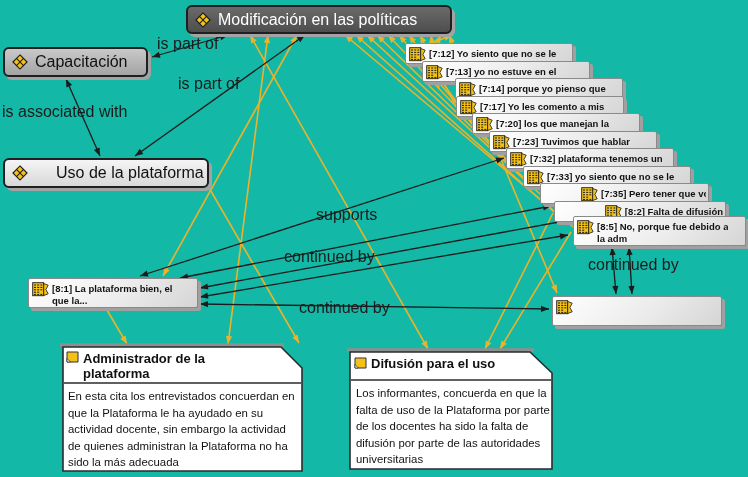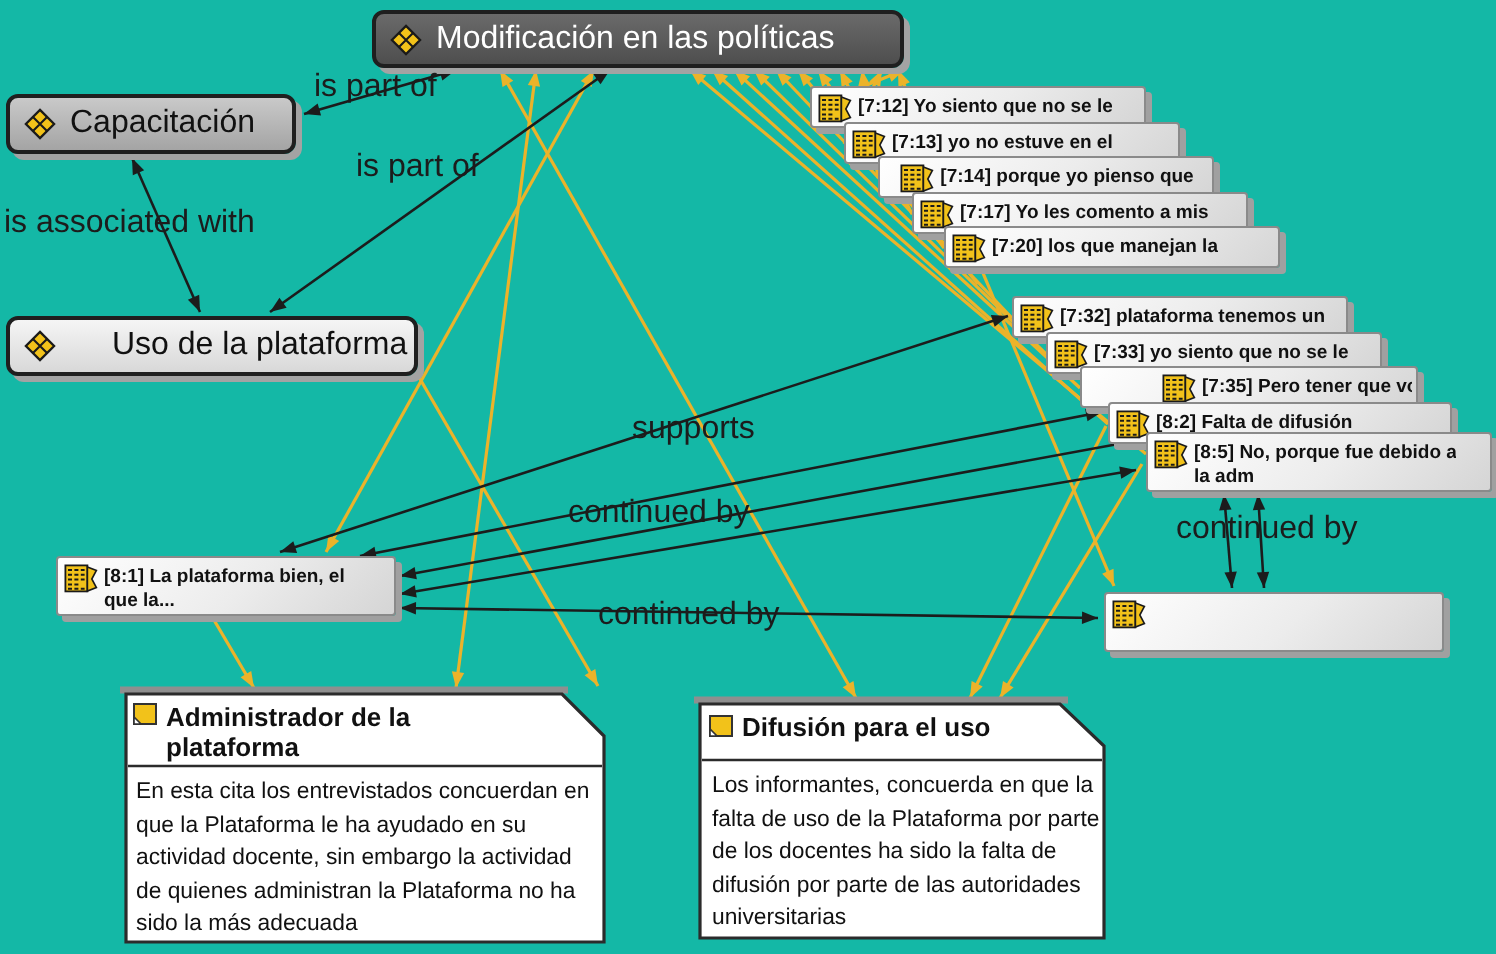--- a/index.html
+++ b/index.html
@@ -186,21 +186,21 @@
         <g stroke="#1a1a1a" stroke-width="1" stroke-dasharray="2,1.2">
           <line x1="2" y1="3" x2="10.3" y2="3"></line>
           <line x1="2" y1="5.4" x2="10.3" y2="5.4"></line>
           <line x1="2" y1="7.8" x2="10.3" y2="7.8"></line>
           <line x1="2" y1="10.2" x2="8" y2="10.2"></line>
           <line x1="2" y1="12.4" x2="10.3" y2="12.4"></line>
         </g>
       </svg>
       <span class="qlabel">[7:13] yo no estuve en el</span>
     </div>
-    <div class="node qnode" style="left: 439px; top: 78px; width: 168px; height: 21px; justify-content: center;">
+    <div class="node qnode" style="left: 455px; top: 78px; width: 168px; height: 21px;">
       <svg class="qicon" width="17" height="15" viewBox="0 0 17 15" style="display:block;">
         <rect x="0.7" y="0.7" width="11" height="13" fill="#f2c21a" stroke="#1a1a1a" stroke-width="0.9"></rect>
         <path d="M11.7 1.5 L16.2 3.2 L13.9 7.5 L16.2 11.8 L11.7 13.5 Z" fill="#f2c21a" stroke="#1a1a1a" stroke-width="0.8"></path>
         <g stroke="#1a1a1a" stroke-width="1" stroke-dasharray="2,1.2">
           <line x1="2" y1="3" x2="10.3" y2="3"></line>
           <line x1="2" y1="5.4" x2="10.3" y2="5.4"></line>
           <line x1="2" y1="7.8" x2="10.3" y2="7.8"></line>
           <line x1="2" y1="10.2" x2="8" y2="10.2"></line>
           <line x1="2" y1="12.4" x2="10.3" y2="12.4"></line>
         </g>
@@ -228,20 +228,34 @@
         <g stroke="#1a1a1a" stroke-width="1" stroke-dasharray="2,1.2">
           <line x1="2" y1="3" x2="10.3" y2="3"></line>
           <line x1="2" y1="5.4" x2="10.3" y2="5.4"></line>
           <line x1="2" y1="7.8" x2="10.3" y2="7.8"></line>
           <line x1="2" y1="10.2" x2="8" y2="10.2"></line>
           <line x1="2" y1="12.4" x2="10.3" y2="12.4"></line>
         </g>
       </svg>
       <span class="qlabel">[7:20] los que manejan la</span>
     </div>
+    <div class="node qnode" style="left: 489px; top: 131px; width: 168px; height: 21px;">
+      <svg class="qicon" width="17" height="15" viewBox="0 0 17 15" style="display:block;">
+        <rect x="0.7" y="0.7" width="11" height="13" fill="#f2c21a" stroke="#1a1a1a" stroke-width="0.9"></rect>
+        <path d="M11.7 1.5 L16.2 3.2 L13.9 7.5 L16.2 11.8 L11.7 13.5 Z" fill="#f2c21a" stroke="#1a1a1a" stroke-width="0.8"></path>
+        <g stroke="#1a1a1a" stroke-width="1" stroke-dasharray="2,1.2">
+          <line x1="2" y1="3" x2="10.3" y2="3"></line>
+          <line x1="2" y1="5.4" x2="10.3" y2="5.4"></line>
+          <line x1="2" y1="7.8" x2="10.3" y2="7.8"></line>
+          <line x1="2" y1="10.2" x2="8" y2="10.2"></line>
+          <line x1="2" y1="12.4" x2="10.3" y2="12.4"></line>
+        </g>
+      </svg>
+      <span class="qlabel">[7:23] Tuvimos que hablar</span>
+    </div>
     <div class="node qnode" style="left: 506px; top: 148px; width: 168px; height: 21px;">
       <svg class="qicon" width="17" height="15" viewBox="0 0 17 15" style="display:block;">
         <rect x="0.7" y="0.7" width="11" height="13" fill="#f2c21a" stroke="#1a1a1a" stroke-width="0.9"></rect>
         <path d="M11.7 1.5 L16.2 3.2 L13.9 7.5 L16.2 11.8 L11.7 13.5 Z" fill="#f2c21a" stroke="#1a1a1a" stroke-width="0.8"></path>
         <g stroke="#1a1a1a" stroke-width="1" stroke-dasharray="2,1.2">
           <line x1="2" y1="3" x2="10.3" y2="3"></line>
           <line x1="2" y1="5.4" x2="10.3" y2="5.4"></line>
           <line x1="2" y1="7.8" x2="10.3" y2="7.8"></line>
           <line x1="2" y1="10.2" x2="8" y2="10.2"></line>
           <line x1="2" y1="12.4" x2="10.3" y2="12.4"></line>
@@ -270,21 +284,21 @@
         <g stroke="#1a1a1a" stroke-width="1" stroke-dasharray="2,1.2">
           <line x1="2" y1="3" x2="10.3" y2="3"></line>
           <line x1="2" y1="5.4" x2="10.3" y2="5.4"></line>
           <line x1="2" y1="7.8" x2="10.3" y2="7.8"></line>
           <line x1="2" y1="10.2" x2="8" y2="10.2"></line>
           <line x1="2" y1="12.4" x2="10.3" y2="12.4"></line>
         </g>
       </svg>
       <span class="qlabel">[7:35] Pero tener que volver a</span>
     </div>
-    <div class="node qnode" style="left: 554px; top: 201px; width: 172px; height: 21px;">
+    <div class="node qnode" style="left: 554px; top: 201px; width: 172px; height: 21px; justify-content: flex-end;">
       <svg class="qicon" width="17" height="15" viewBox="0 0 17 15" style="display:block;">
         <rect x="0.7" y="0.7" width="11" height="13" fill="#f2c21a" stroke="#1a1a1a" stroke-width="0.9"></rect>
         <path d="M11.7 1.5 L16.2 3.2 L13.9 7.5 L16.2 11.8 L11.7 13.5 Z" fill="#f2c21a" stroke="#1a1a1a" stroke-width="0.8"></path>
         <g stroke="#1a1a1a" stroke-width="1" stroke-dasharray="2,1.2">
           <line x1="2" y1="3" x2="10.3" y2="3"></line>
           <line x1="2" y1="5.4" x2="10.3" y2="5.4"></line>
           <line x1="2" y1="7.8" x2="10.3" y2="7.8"></line>
           <line x1="2" y1="10.2" x2="8" y2="10.2"></line>
           <line x1="2" y1="12.4" x2="10.3" y2="12.4"></line>
         </g>

